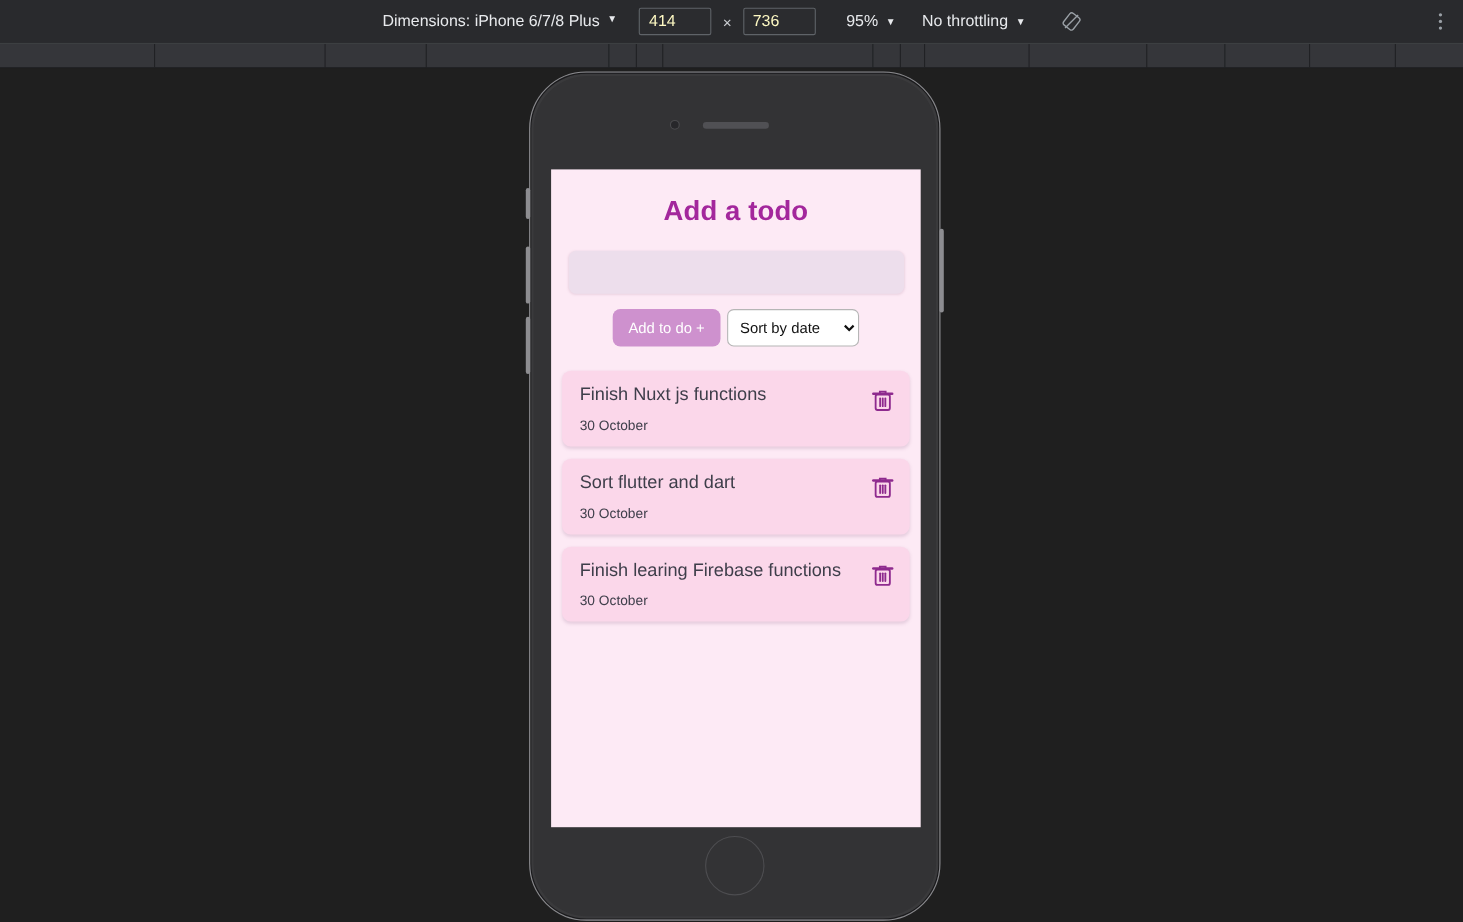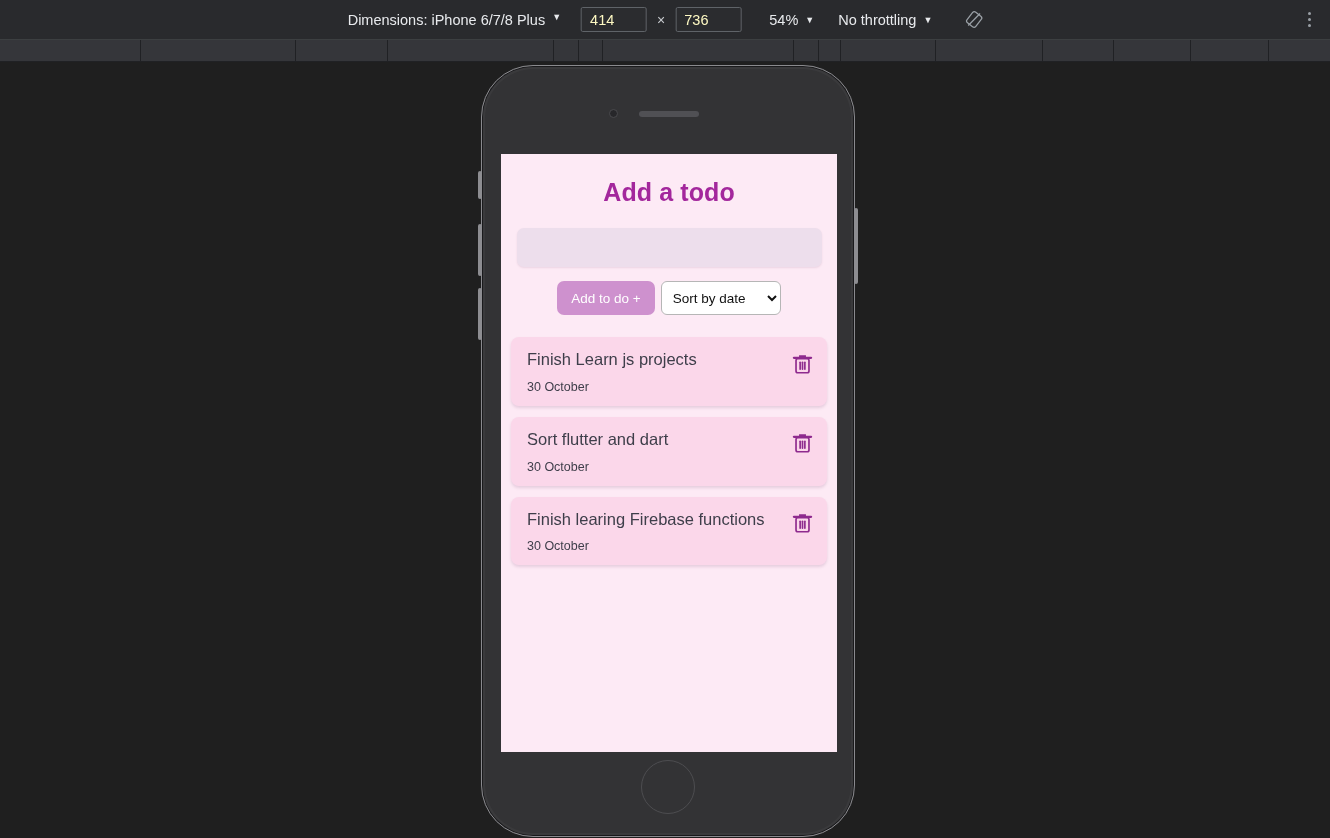--- a/index.html
+++ b/index.html
@@ -314,21 +314,21 @@
     <div class="dim-select">
       <span>Dimensions: iPhone 6/7/8 Plus</span>
       <span class="caret">▼</span>
     </div>
 
     <input class="dim-input" type="text" value="414" style="">
     <span class="dim-x">×</span>
     <input class="dim-input" type="text" style="margin-left: 0px;" value="736">
 
     <div class="zoom-select">
-      <span>54%</span>
+      <span>95%</span>
       <span class="caret">▼</span>
     </div>
 
     <div class="throttle-select">
       <span>No throttling</span>
       <span class="caret">▼</span>
     </div>
 
     <div class="rotate-btn">
       <svg width="19" height="19" viewBox="0 0 24 24" fill="none" stroke="#9aa0a6" stroke-width="1.6">
@@ -382,21 +382,21 @@
 
       <input class="todo-input" type="text" placeholder="" style="">
 
       <div class="controls">
         <button class="add-btn">Add to do +</button>
         <select class="sort-select" id="sort-select"><option>Sort by date</option></select>
       </div>
 
       <div class="todo-list" id="todo-list">
           <div class="todo-card">
-            <div class="todo-text">Finish Learn js projects</div>
+            <div class="todo-text">Finish Nuxt js functions</div>
             <div class="todo-date">30 October</div>
             <button class="trash-btn"><svg width="21" height="23" viewBox="0 0 24 26" fill="none" stroke="#8e2a8e" stroke-width="1.9" stroke-linecap="round">
                 <rect x="4.6" y="6.4" width="14.8" height="16" rx="2"></rect>
                 <line x1="2.2" y1="5.4" x2="21.8" y2="5.4" stroke-width="2.6"></line>
                 <path d="M9 5.2V3.4h6v1.8"></path>
                 <line x1="9.3" y1="10.4" x2="9.3" y2="18.4"></line>
                 <line x1="12" y1="10.4" x2="12" y2="18.4"></line>
                 <line x1="14.7" y1="10.4" x2="14.7" y2="18.4"></line>
               </svg></button>
           </div>

